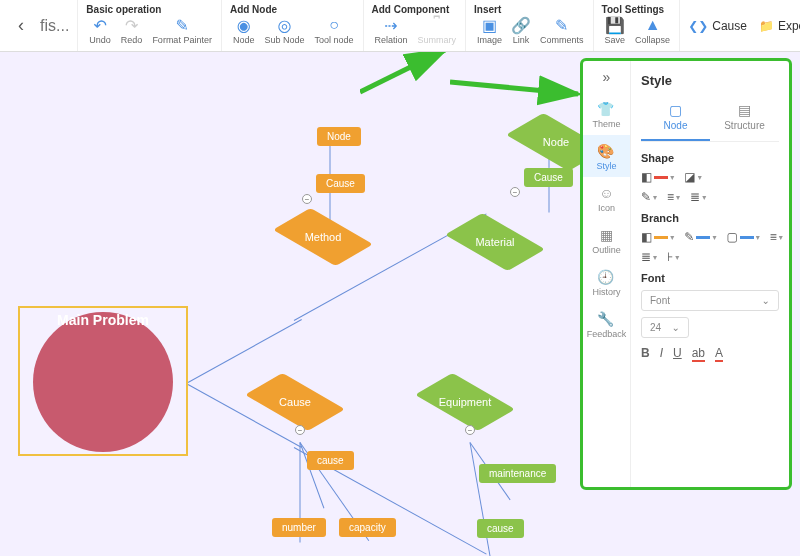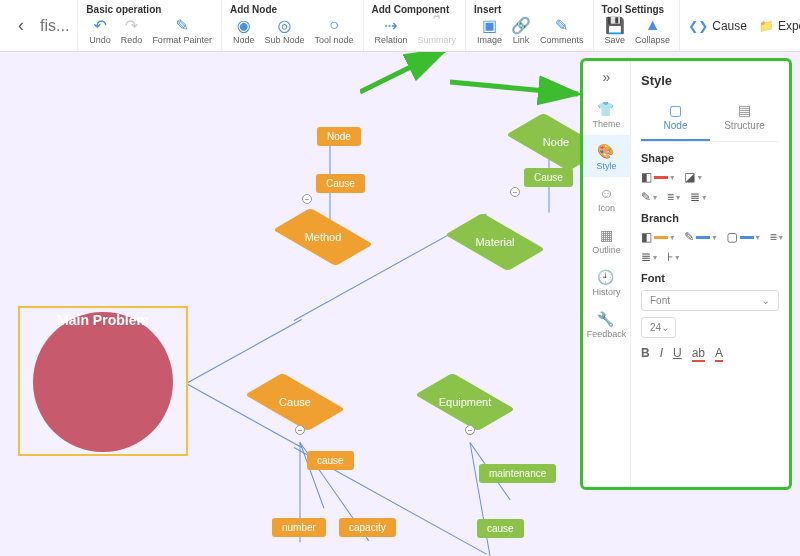--- a/index.html
+++ b/index.html
@@ -335,21 +335,21 @@
           <span>⊦</span>
           <span class="caret">▾</span>
         </div>
     </div>
 
     <div class="rp-section-label">Font</div>
     <div class="rp-select" style="margin-bottom:6px;">
         <span>Font</span>
         <span class="caret">⌄</span>
       </div>
-    <div class="rp-select" style="width:35px;">
+    <div class="rp-select" style="width:48px;">
         <span>24</span>
         <span class="caret">⌄</span>
       </div>
     <div class="rp-font-row">
       <span class="rp-font-btn" style="font-weight:bold">B</span>
       <span class="rp-font-btn" style="font-style:italic">I</span>
       <span class="rp-font-btn" style="text-decoration:underline">U</span>
       <span class="rp-font-btn" style="border-bottom:2px solid #e74c3c">ab</span>
       <span class="rp-font-btn" style="border-bottom:2px solid #e74c3c">A</span>
     </div>

